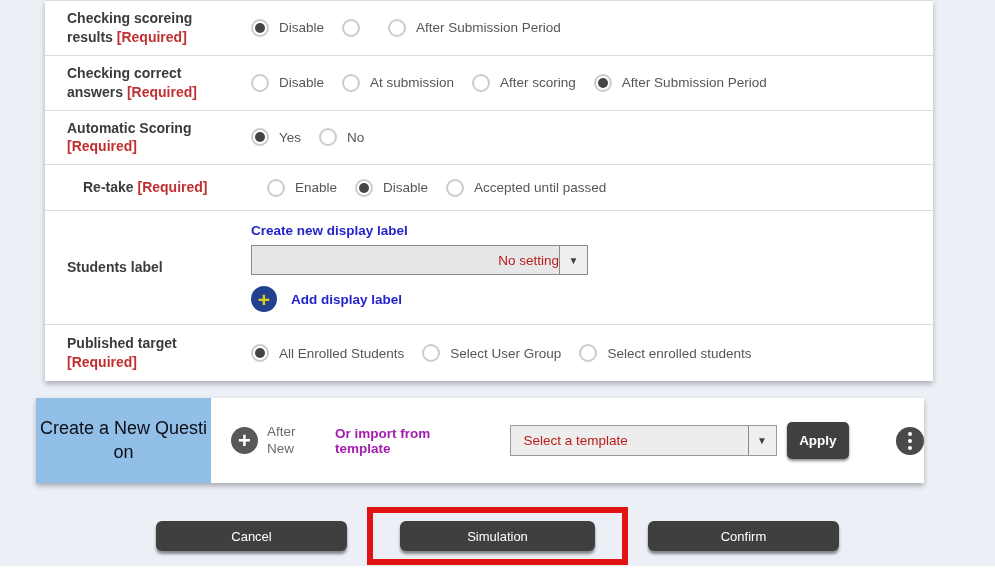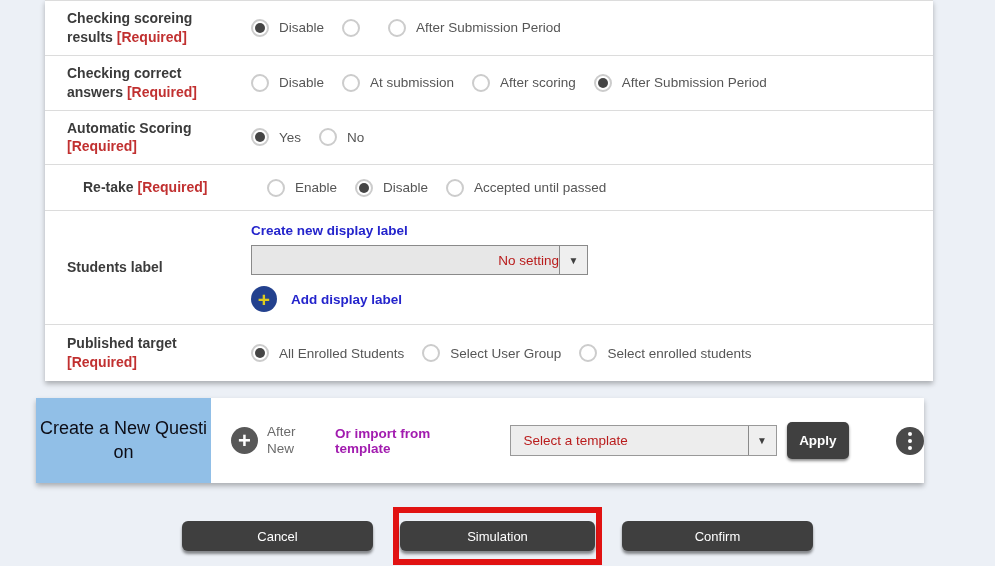--- a/index.html
+++ b/index.html
@@ -110,21 +110,21 @@
   }
   .fbtn {
     width:191px; height:30px;
     background:#3f3f3f; color:#ffffff; font-size:13px;
     border:none; border-radius:6px; cursor:pointer;
     box-shadow:0 3px 3px rgba(0,0,0,0.45);
     font-family:"Liberation Sans", sans-serif;
   }
   .gap-r { margin-right:20px; }
   .sim-highlight {
-    border:6px solid #e11212; padding:8px 1px; margin-right:20px;
+    border:6px solid #e11212; padding:8px 27px; margin-right:20px;
     display:flex; align-items:center; justify-content:center;
   }
   .sim-highlight .fbtn { width:195px; }
   .bottom-strip { position:absolute; left:0; bottom:0; width:995px; height:8px; background:#ffffff; }
 </style>
 </head>
 <body>
 
 <div class="form-card">
 

